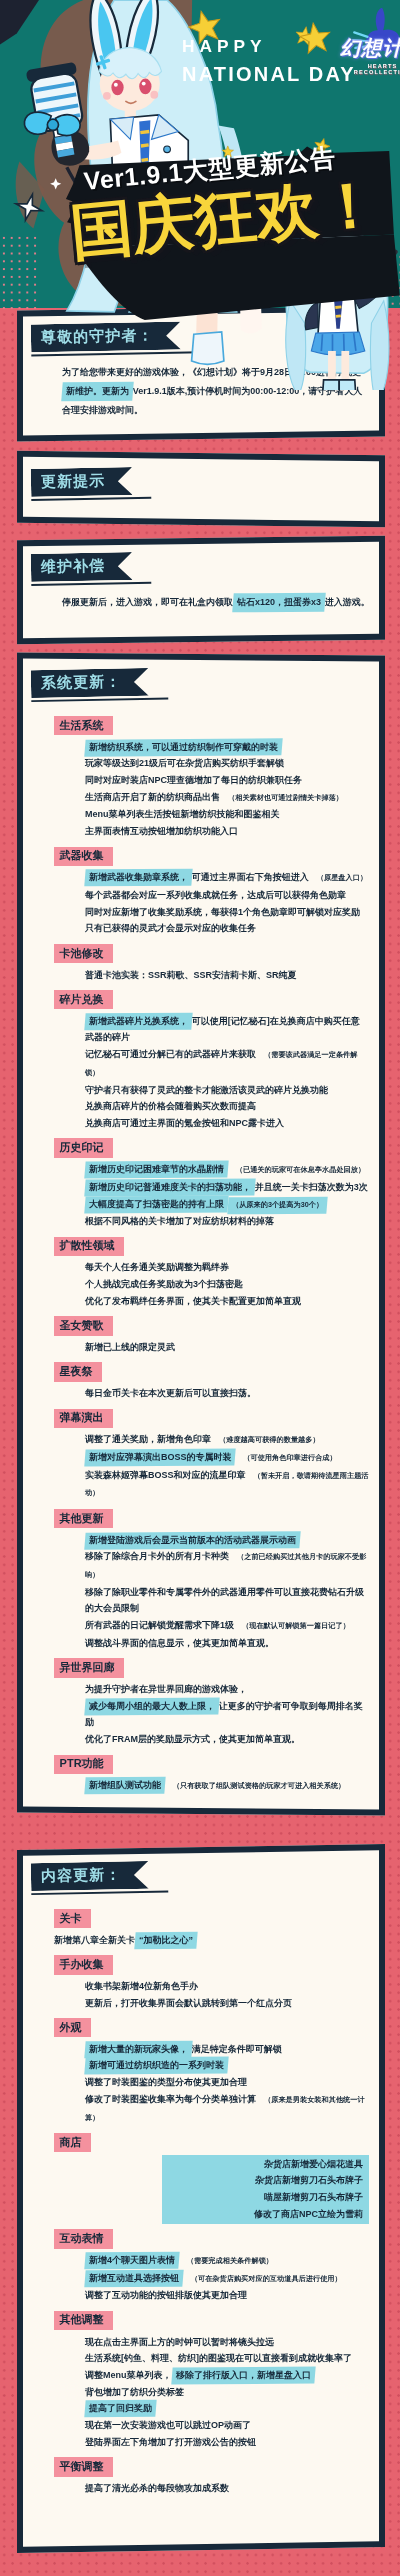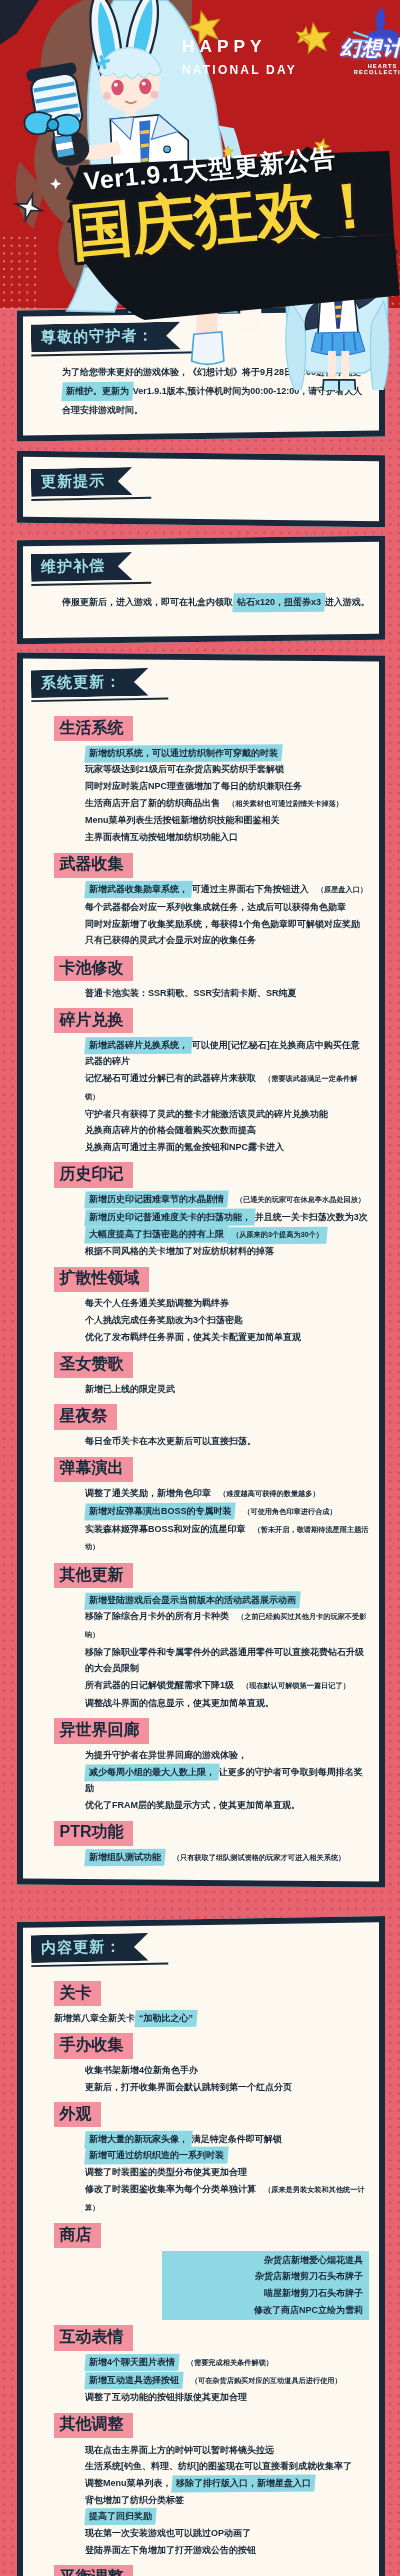--- a/index.html
+++ b/index.html
@@ -8,27 +8,27 @@
     font-family:"Liberation Sans","DejaVu Sans",sans-serif;
     background-color:#e6636f;
     background-image:radial-gradient(#d04f5e 1.1px, transparent 1.4px);
     background-size:8.4px 8.4px;
     color:#17293a;
     -webkit-font-smoothing:antialiased;
   }
   .page{position:relative;width:401px;overflow:hidden;}
 
   
-  .hero{position:relative;width:401px;height:308px;background:#b91c1c;z-index:3;}
+  .hero{position:relative;width:401px;height:308px;background:#0f766e;z-index:3;}
   .hero svg{position:absolute;left:0;top:0;pointer-events:none;}
   .dotpatch{position:absolute;background-image:radial-gradient(#e17d8a 1.1px, transparent 1.4px);background-size:7.8px 7.8px;}
   .dp1{left:0;top:234px;width:39px;height:75px;}
   .dp2{left:303px;top:253px;width:97px;height:55px;}
   .happy{position:absolute;left:182px;top:36px;font-size:17.3px;font-weight:bold;color:#ffffff;letter-spacing:5px;}
-  .natday{position:absolute;left:182px;top:63px;font-size:12px;font-weight:bold;color:#ffffff;letter-spacing:2.2px;white-space:nowrap;}
+  .natday{position:absolute;left:182px;top:63px;font-size:20px;font-weight:bold;color:#ffffff;letter-spacing:2.2px;white-space:nowrap;}
   .logo{position:absolute;left:310px;top:35px;width:89px;text-align:center;margin-left:28px;}
   .logo-cn{font-size:20px;font-weight:bold;font-style:italic;color:#ffffff;letter-spacing:1.1px;
     text-shadow:1.1px 1.1px 0 #5a6ed8,-0.6px -0.6px 0 #8b9af0,0 0 4.5px #7c8cf0;}
   .logo-en{margin-top:1.1px;font-size:5.6px;font-weight:bold;color:#ffffff;letter-spacing:1.1px;text-shadow:0.6px 0.6px 1.1px #a05a6a;}
   .verbanner{
     position:absolute;left:84px;top:165px;width:303px;
     transform:rotate(-5.5deg);transform-origin:left center;
     font-size:25px;font-weight:900;color:#ffffff;letter-spacing:0.6px;white-space:nowrap;
     text-shadow:1.7px 1.7px 0 rgba(0,0,0,.4);
   }
@@ -65,21 +65,21 @@
     clip-path:polygon(0 0,100% 0,calc(100% - 14.5px) 50%,100% 100%,0 100%);
   }
   .secline{height:2.8px;background:#17293a;margin-top:1.7px;width:calc(100% + 19px);}
 
   .plines{padding:0 14.5px 2.2px 39px;}
   .pline{font-size:9px;font-weight:bold;line-height:19px;white-space:nowrap;}
 
   .groups{padding:0 10px 2.2px 31px;}
   .tag{
     display:inline-block;background:#f4919e;color:#17293a;
-    font-size:16px;font-weight:900;padding:1.7px 9px 2.8px 5.6px;
+    font-size:11px;font-weight:900;padding:1.7px 9px 2.8px 5.6px;
     margin:6.7px 0 3.3px 0;
   }
   .item{font-size:9px;font-weight:bold;line-height:16.7px;padding-left:31px;}
   .item.noindent{padding-left:0;}
   .sm{font-size:7.2px;padding-left:8px;}
   .hl{display:inline-block;background:#8ed8e3;padding:0 3.9px;transform:skewX(-5deg) rotate(-0.4deg);}
   .hl .hlt{display:inline-block;transform:skewX(5deg) rotate(0.4deg);font-style:normal;}
   .hl.smh{font-size:7.2px;}
   .blockwrap{padding-left:24.5px;text-align:right;}
   .blockwrap .hl{transform:none;min-width:195px;padding:1.1px 5.6px;margin:-1.7px 0;}

